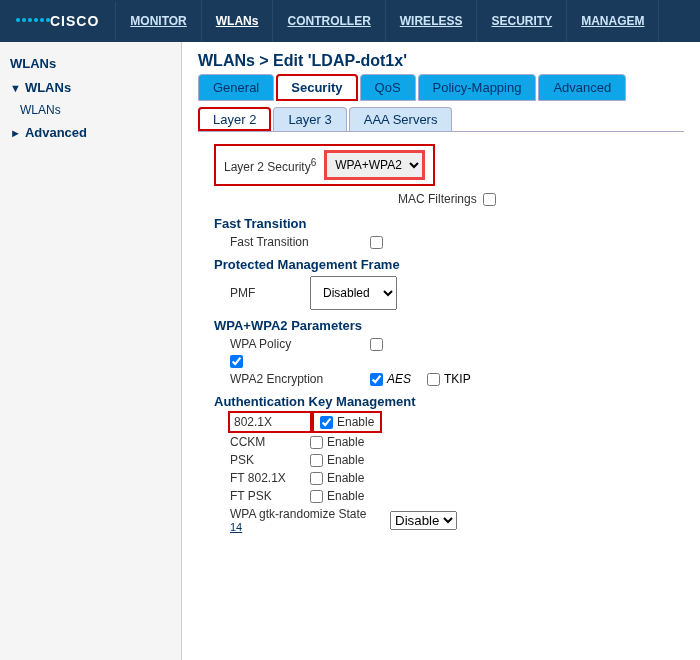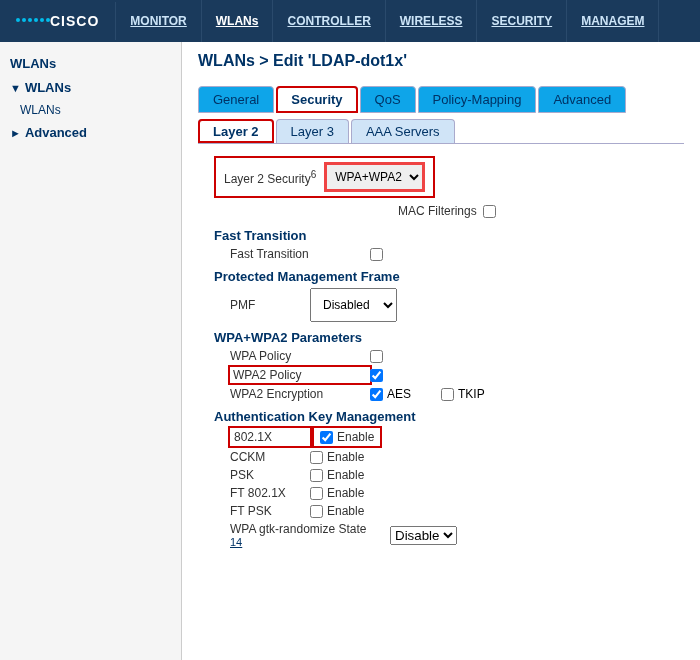--- a/index.html
+++ b/index.html
@@ -94,21 +94,21 @@
     
     .content {
       flex: 1;
       padding: 10px 16px;
       overflow-y: auto;
     }
     .page-title {
       font-size: 16px;
       font-weight: bold;
       color: #003366;
-      margin-bottom: 16px;
+      margin-bottom: 4px;
     }
 
     
     .tabs-row {
       display: flex;
       gap: 2px;
       margin-bottom: 6px;
       flex-wrap: wrap;
     }
     .tab {
@@ -144,21 +144,21 @@
       border: 1px solid #aac;
       border-bottom: none;
       border-radius: 4px 4px 0 0;
       padding: 4px 14px;
       font-size: 13px;
       color: #003366;
       cursor: pointer;
     }
     .subtab.active {
       background: #fff;
-      font-weight: bold;
+      font-weight: normal;
       outline: 2px solid #cc0000;
       outline-offset: -2px;
     }
 
     
     .security-box {
       border: 2px solid #cc0000;
       display: inline-flex;
       align-items: center;
       padding: 4px 8px;
@@ -368,28 +368,27 @@
 
     
     <div class="section-heading">WPA+WPA2 Parameters</div>
 
     <div class="param-row">
       <span class="param-label">WPA Policy</span>
       <input type="checkbox" style="">
     </div>
 
     <div class="param-row">
-      <span class="param-label highlighted">WPA2 Policy</span>
       <input type="checkbox" checked="" style="">
     </div>
 
     <div class="encryption-row">
       <span class="encryption-label">WPA2 Encryption</span>
       <input type="checkbox" checked="" style="">
-      <span style="margin-left:4px; margin-right:30px;">AES</span>
+      <span style="margin-left:4px; margin-right:16px;font-style:italic;">AES</span>
       <input type="checkbox" style="">
       <span style="margin-left:4px;">TKIP</span>
     </div>
 
     
     <div class="section-heading">Authentication Key Management</div>
 
     
     <div class="akm-row">
       <span class="akm-label highlighted">802.1X</span>

